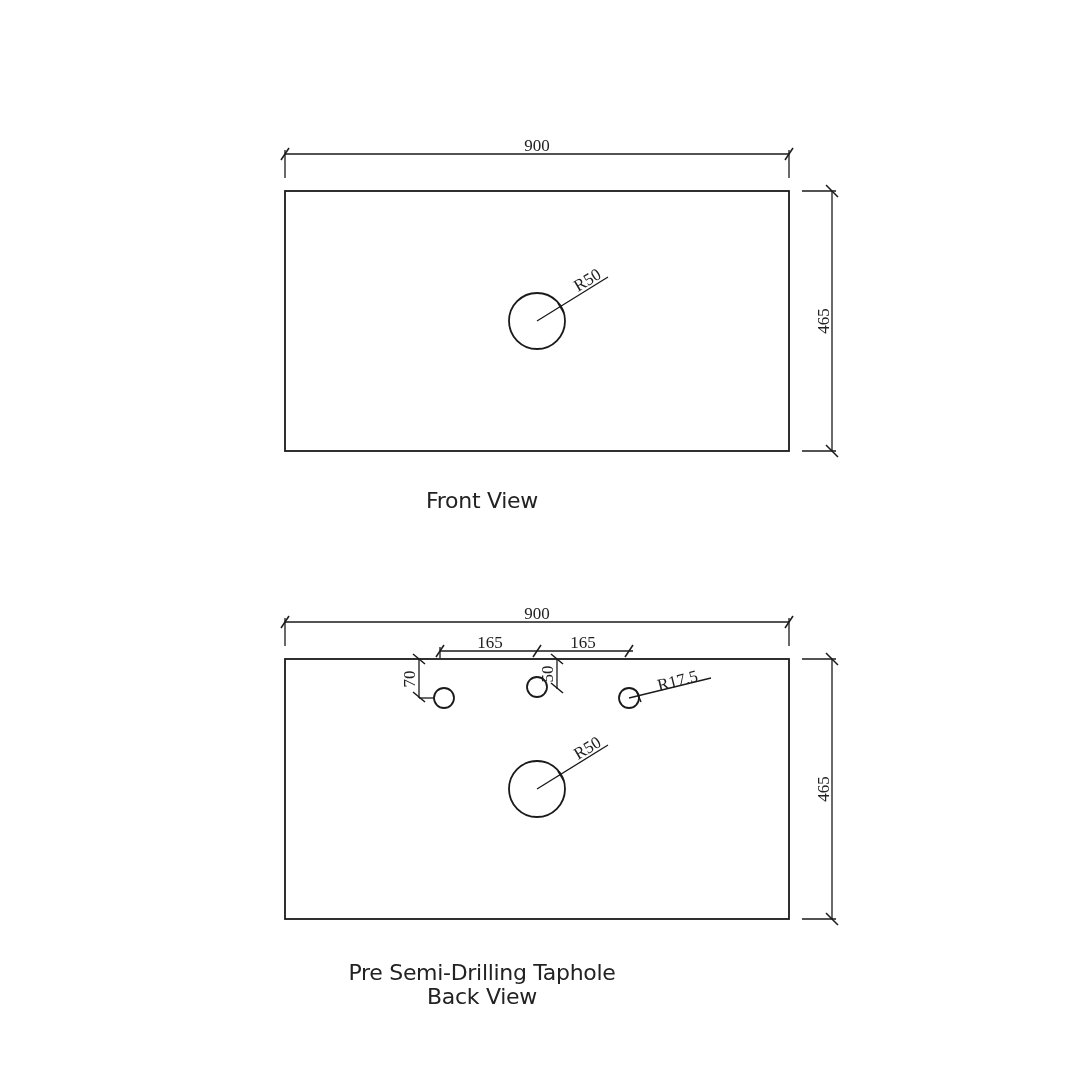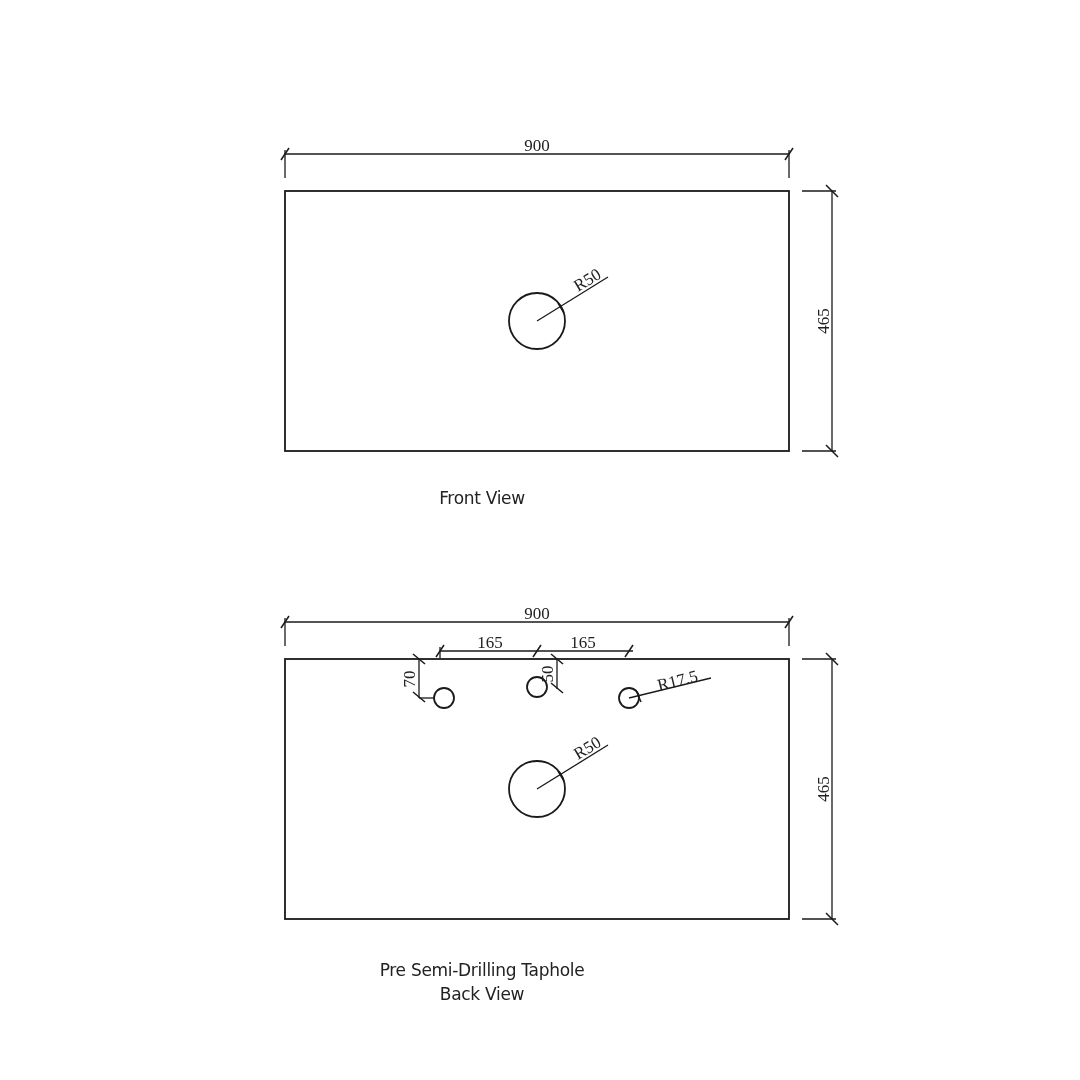--- a/index.html
+++ b/index.html
@@ -5,21 +5,21 @@
     html, body { margin: 0; padding: 0; background: #ffffff; }
     body { width: 1080px; height: 1080px; position: relative; overflow: hidden; }
     #drawing { position: absolute; left: 0; top: 0; width: 1080px; height: 1080px; }
     .outline { fill: none; stroke: #1a1a1a; stroke-width: 1.8; }
     .dim { fill: none; stroke: #1a1a1a; stroke-width: 1.3; }
     .tick { stroke: #1a1a1a; stroke-width: 1.5; }
     .dim-text { font-family: "Liberation Serif", "DejaVu Serif", serif; font-size: 17px; fill: #222; }
     .caption {
       position: absolute; left: 0; width: 964px; text-align: center;
       font-family: "DejaVu Sans", "Liberation Sans", sans-serif;
-      font-size: 17px; color: #222; letter-spacing: -0.3px;
+      font-size: 22px; color: #222; letter-spacing: -0.3px;
     }
   </style>
 </head>
 <body>
 
 <svg id="drawing" viewBox="0 0 1080 1080" xmlns="http://www.w3.org/2000/svg">
 
   <g>
 
     <g>

